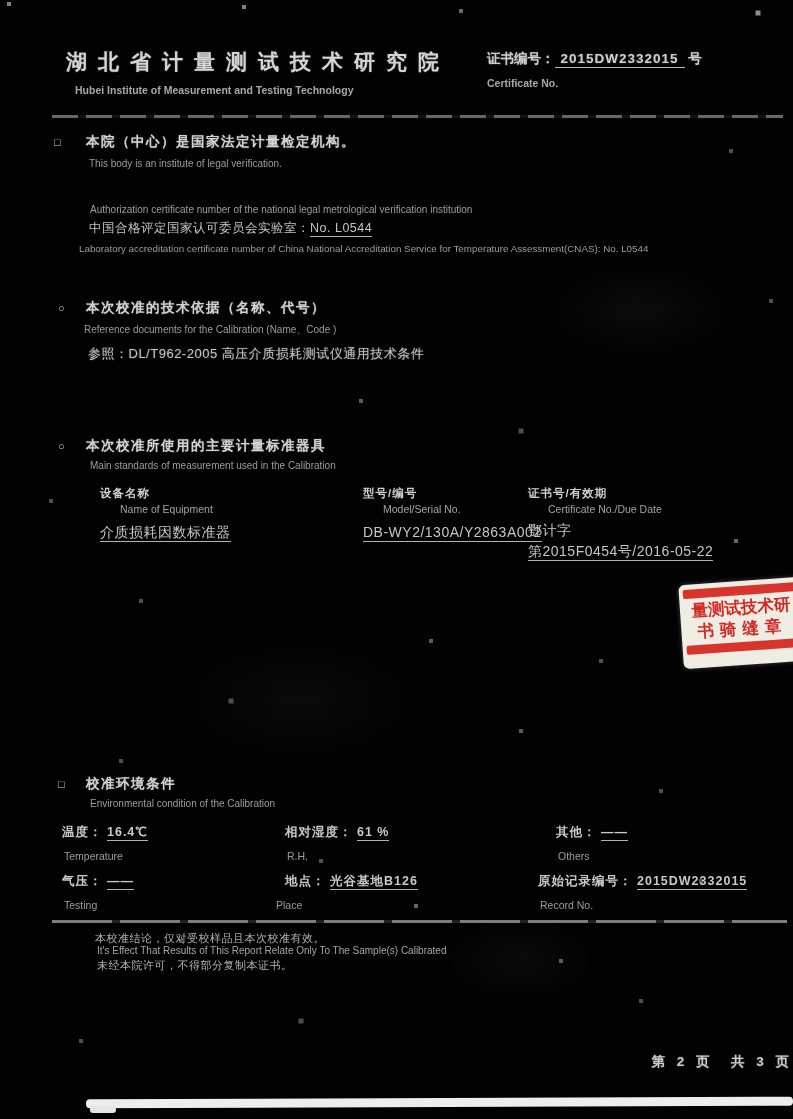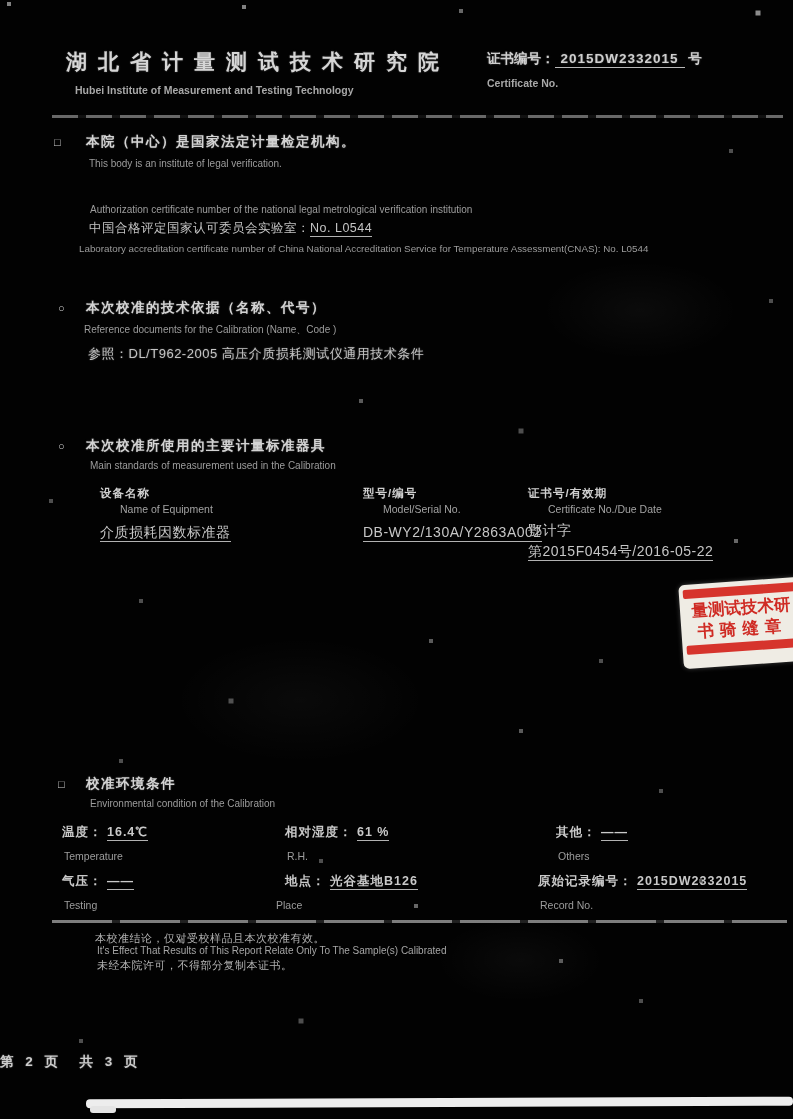--- a/index.html
+++ b/index.html
@@ -32,21 +32,21 @@
   .enl{color:#9d9d9d;font-size:10px;}
   .body-cn{font-size:12.5px;color:#c4c4c4;letter-spacing:.5px;}
   .uval2{border-bottom:1.5px solid #b2b2b2;padding-bottom:1px;}
   .th-cn{font-size:11.5px;font-weight:bold;color:#cfcfcf;letter-spacing:1px;}
   .th-en{font-size:10.5px;color:#a3a3a3;margin-left:20px;}
   .td-val{font-size:14px;color:#c6c6c6;letter-spacing:.5px;}
   .env-lbl{font-size:12.5px;font-weight:bold;color:#c9c9c9;letter-spacing:1px;}
   .env-en{font-size:10.5px;color:#9d9d9d;}
   .note1{font-size:11px;color:#b3b3b3;letter-spacing:.5px;}
   .note-en{font-size:10px;color:#a6a6a6;}
-  .footer{left:0;right:0;top:1053px;text-align:left;font-size:13.5px;font-weight:bold;
+  .footer{left:0;right:0;top:1053px;text-align:right;font-size:13.5px;font-weight:bold;
     letter-spacing:4px;color:#cccccc;}
   
   .stamp{left:681px;top:581px;width:122px;height:80px;transform:rotate(-4deg);
     background:#efece4;border-radius:6px;box-shadow:0 0 5px rgba(255,255,255,.25);padding:2px 0;}
   .stamp-bar{height:9px;background:#d6342c;margin:3px 4px;border-radius:2px;}
   .stamp-t{font-size:16.5px;font-weight:bold;color:#cf2b24;text-align:center;line-height:1.25;
     font-family:"Liberation Serif", serif;}
   .stamp-t2{letter-spacing:6px;}
   
   .noise{left:0;top:0;width:2px;height:2px;background:transparent;position:absolute;

